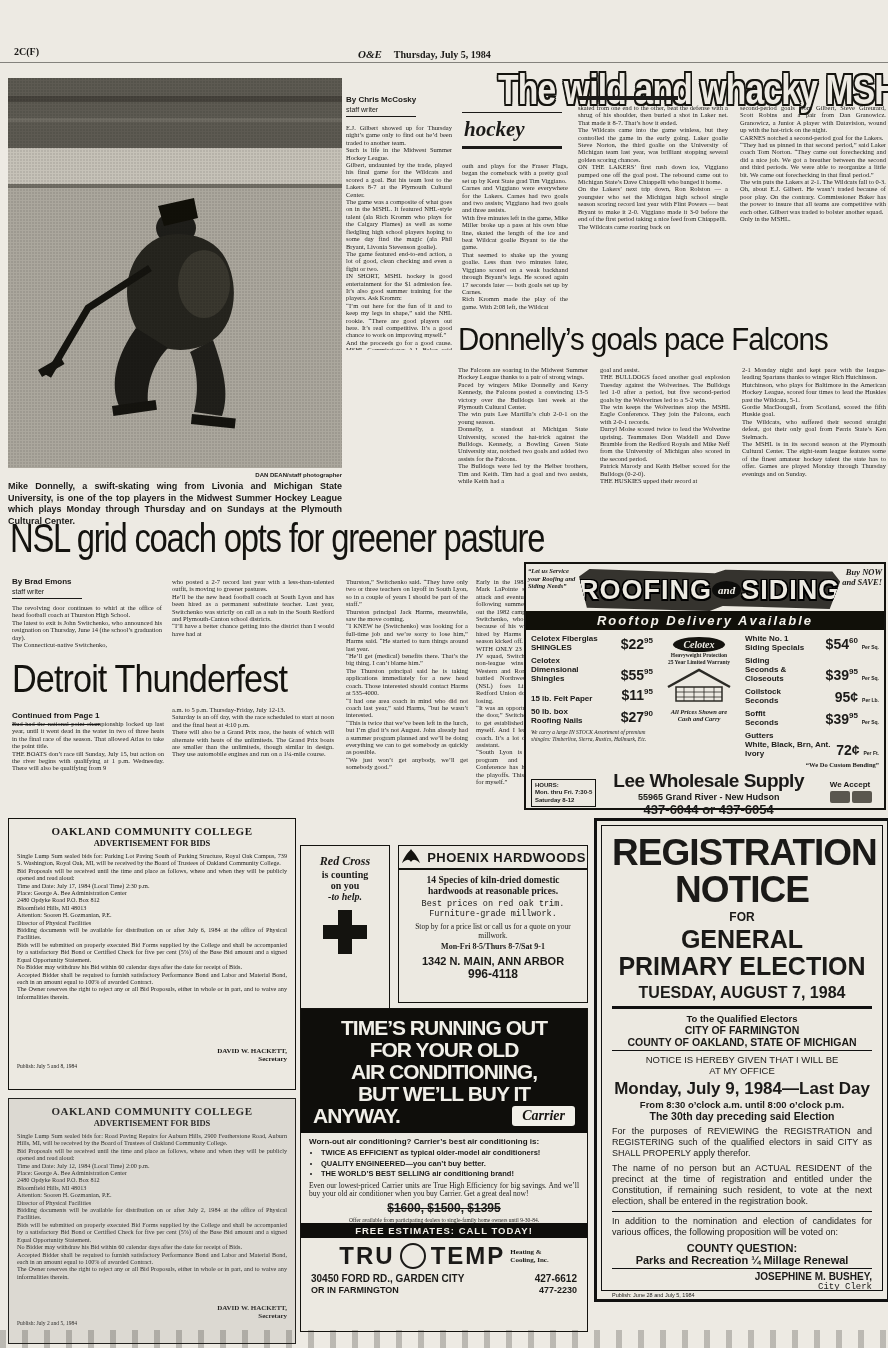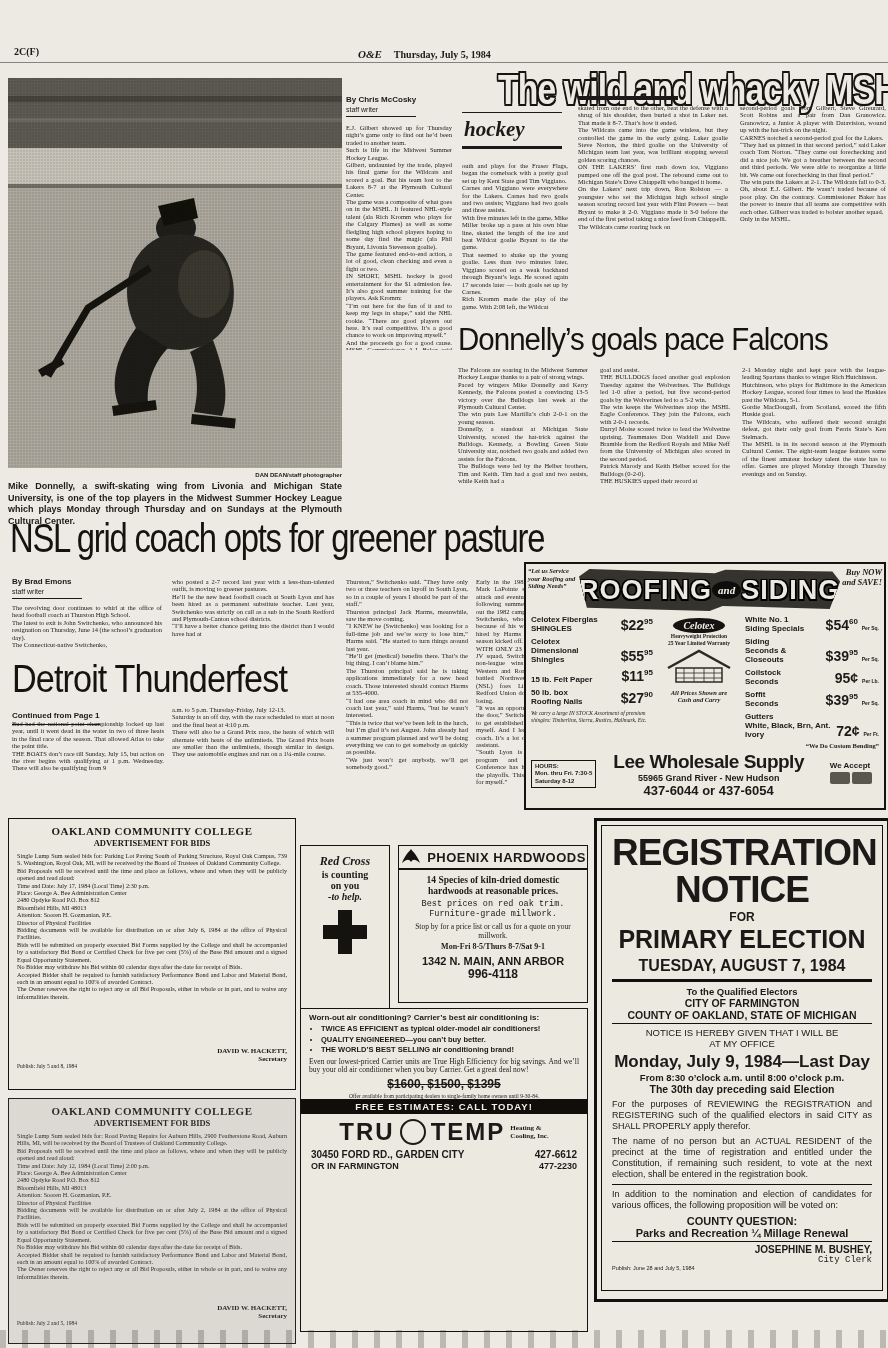--- a/index.html
+++ b/index.html
@@ -213,20 +213,21 @@
       <div class="torn" style="flex:1;height:42px;margin-top:5px;display:flex;align-items:center;justify-content:center;">
         <span class="roof-title">ROOFING</span>
         <span class="roof-and">and</span>
         <span class="roof-title">SIDING</span>
       </div>
       <div style="width:52px;padding:3px 2px;font-style:italic;font-weight:bold;font-size:8.5px;text-align:right;line-height:10px;">
         <div>Buy NOW</div>
         <div>and SAVE!</div>
       </div>
     </div>
+    <div class="roof-banner">Rooftop Delivery Available</div>
     <div style="display:flex;padding:4px 5px 0;">
 
       <div style="width:122px;">
         <div class="price-row">
           <span class="price-name">Celotex Fiberglas
 SHINGLES</span>
           <span class="price-val"><span>$22</span><span class="cents">95</span></span>
         </div>
         <div class="price-row">
           <span class="price-name">Celotex
@@ -372,20 +373,30 @@
     </div>
     <div style="font-size:9.5px;font-weight:bold;padding:5px 8px 2px;line-height:11px;">14 Species of kiln-dried domestic hardwoods at reasonable prices.</div>
     <div style="font-size:8.5px;padding:0 10px;line-height:10px;font-family:Liberation Mono, monospace;">Best prices on red oak trim. Furniture-grade millwork.</div>
     <div style="font-size:7.5px;padding:3px 10px 0;line-height:9px;">Stop by for a price list or call us for a quote on your millwork.</div>
     <div style="font-size:8px;font-weight:bold;padding-top:2px;">Mon-Fri 8-5/Thurs 8-7/Sat 9-1</div>
     <div style="font-family:'Liberation Sans',sans-serif;font-weight:bold;font-size:11px;padding-top:4px;">1342 N. MAIN, ANN ARBOR</div>
     <div style="font-family:'Liberation Sans',sans-serif;font-weight:bold;font-size:12px;">996-4118</div>
   </div>
 
   <div class="abs ad" style="left:300px;top:1008px;width:286px;height:322px;border:1.5px solid #14130f;">
+    <div class="carrier-black">
+      <div class="carrier-line">TIME’S RUNNING OUT</div>
+      <div class="carrier-line">FOR YOUR OLD</div>
+      <div class="carrier-line">AIR CONDITIONING,</div>
+      <div class="carrier-line">BUT WE’LL BUY IT</div>
+      <div style="display:flex;align-items:center;justify-content:space-between;padding:0 8px;">
+        <span class="carrier-line">ANYWAY.</span>
+        <span style="background:#f1efe8;color:#14130f;font-style:italic;font-weight:bold;font-size:14px;padding:2px 10px;border-radius:3px;font-family:'Liberation Serif',serif;">Carrier</span>
+      </div>
+    </div>
     <div style="padding:4px 8px 0;">
       <div style="font-family:'Liberation Sans',sans-serif;font-weight:bold;font-size:8px;">Worn-out air conditioning? Carrier’s best air conditioning is:</div>
       <ul class="bullets">
         <li>TWICE AS EFFICIENT as typical older-model air conditioners!</li>
         <li>QUALITY ENGINEERED—you can’t buy better.</li>
         <li>THE WORLD’S BEST SELLING air conditioning brand!</li>
       </ul>
       <div style="font-size:7.5px;line-height:8.5px;text-align:justify;">Even our lowest-priced Carrier units are True High Efficiency for big savings. And we’ll buy your old air conditioner when you buy Carrier. Get a great deal now!</div>
       <div style="font-family:'Liberation Sans',sans-serif;font-weight:bold;font-size:12px;text-align:center;text-decoration:line-through;padding:2px 0;">$1600, $1500, $1395</div>
       <div class="tiny" style="text-align:center;">Offer available from participating dealers to single-family home owners until 9-30-84.</div>
@@ -406,20 +417,21 @@
       <span>OR IN FARMINGTON</span>
       <span>477-2230</span>
     </div>
   </div>
 
   <div class="abs ad reg" style="left:594px;top:818px;width:282px;height:470px;">
     <div class="reg-inner" style="height:448px;">
       <div class="reg-big">REGISTRATION</div>
       <div class="reg-big">NOTICE</div>
       <div style="font-weight:bold;font-size:12px;margin:2px 0;">FOR</div>
+      <div class="reg-mid">GENERAL</div>
       <div class="reg-mid">PRIMARY ELECTION</div>
       <div style="font-weight:bold;font-size:16px;margin:4px 0;">TUESDAY, AUGUST 7, 1984</div>
       <div class="reg-bar"></div>
       <div style="font-weight:bold;font-size:9.5px;">To the Qualified Electors</div>
       <div style="font-weight:bold;font-size:10.5px;">CITY OF FARMINGTON</div>
       <div style="font-weight:bold;font-size:10.5px;">COUNTY OF OAKLAND, STATE OF MICHIGAN</div>
       <div class="reg-thin"></div>
       <div style="font-size:9.5px;margin-top:3px;">NOTICE IS HEREBY GIVEN THAT I WILL BE</div>
       <div style="font-size:9.5px;">AT MY OFFICE</div>
       <div style="font-weight:bold;font-size:17px;margin-top:3px;">Monday, July 9, 1984—Last Day</div>

